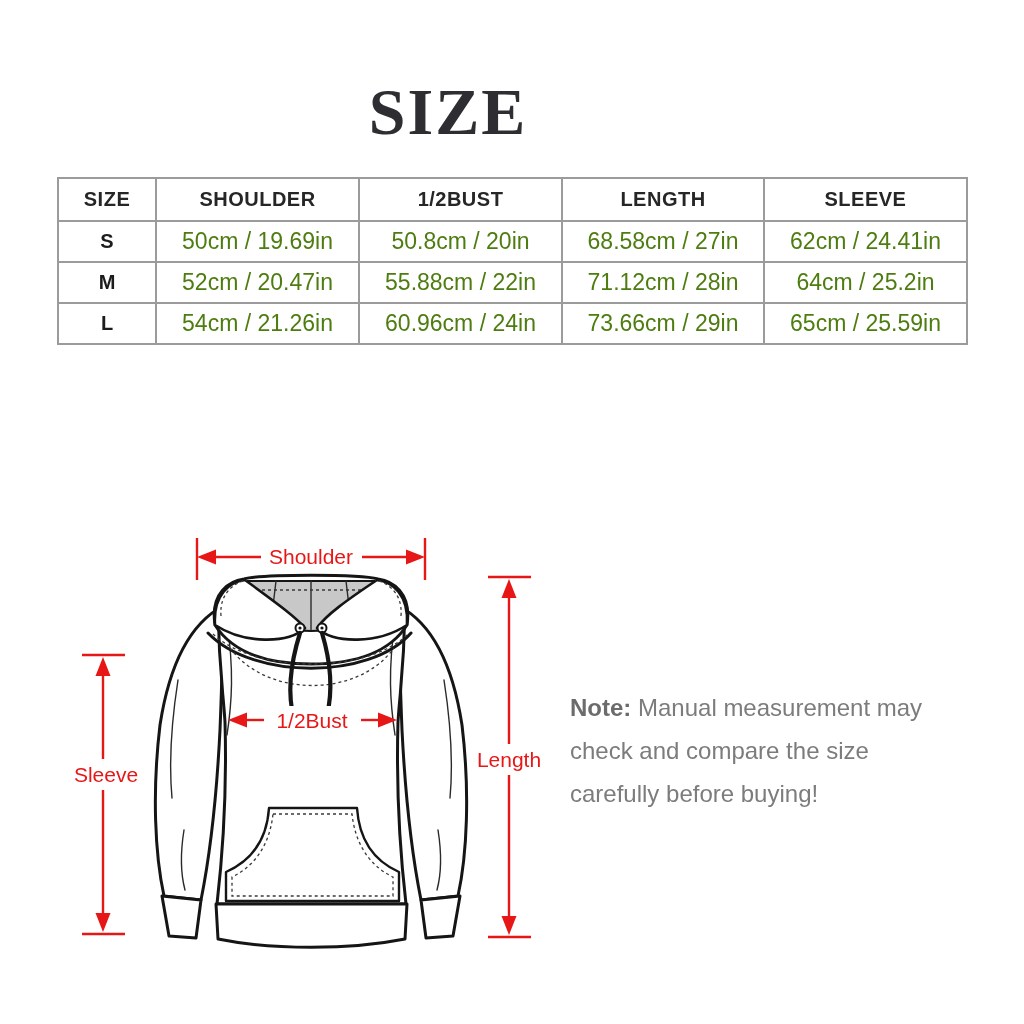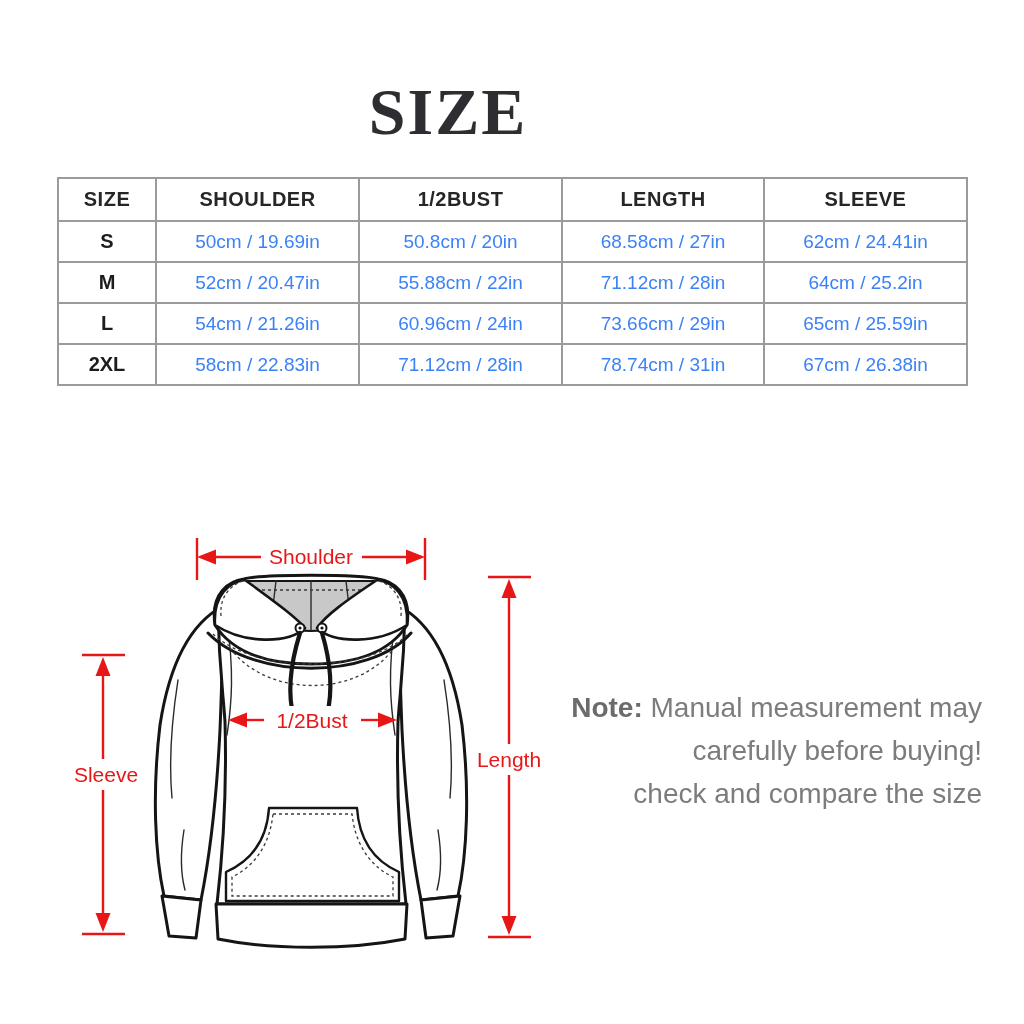--- a/index.html
+++ b/index.html
@@ -17,28 +17,28 @@
     position:absolute; left:57px; top:177px; width:909px;
     border-collapse:collapse; table-layout:fixed;
   }
   table.size-table td, table.size-table th {
     border:2px solid #9b9b9b; text-align:center; vertical-align:middle;
     background:#fff; padding:0;
   }
   table.size-table tr.hdr { height:43px; }
   table.size-table tr.datarow { height:41px; }
   table.size-table th { font-size:20px; font-weight:700; color:#262626; letter-spacing:0.5px; }
-  table.size-table td { font-size:19px; color:#3b82f6; }
+  table.size-table td { font-size:23px; color:#4d7c0f; }
   table.size-table td.sizecol { font-size:20px; font-weight:700; color:#1c1c1c; }
 
   .diagram { position:absolute; left:60px; top:530px; width:480px; height:480px; }
 
   .note-block {
     position:absolute; left:570px; top:686px; width:412px;
-    font-size:28px; line-height:43px; color:#7c7c7c;text-align:right;
+    font-size:24px; line-height:43px; color:#7c7c7c;
   }
   .note-block b { font-weight:700; color:#6b6b6b; }
 
   svg .outline { fill:#ffffff; stroke:#151515; stroke-width:3; stroke-linejoin:round; }
   svg .thick   { fill:none; stroke:#151515; stroke-width:3; stroke-linecap:round; }
   svg .thin    { fill:none; stroke:#2a2a2a; stroke-width:1.4; stroke-linecap:round; }
   svg .stitch  { fill:none; stroke:#3a3a3a; stroke-width:1.3; stroke-dasharray:3 3; }
   svg .lining  { fill:#c8c8c8; stroke:#151515; stroke-width:2; }
   svg .cord    { fill:none; stroke:#151515; stroke-width:4.2; stroke-linecap:round; }
   svg .redline { stroke-width:2.4; fill:none; }
@@ -80,27 +80,20 @@
       <td>55.88cm / 22in</td>
       <td>71.12cm / 28in</td>
       <td>64cm / 25.2in</td>
     </tr>
     <tr class="datarow">
       <td class="sizecol">L</td>
       <td>54cm / 21.26in</td>
       <td>60.96cm / 24in</td>
       <td>73.66cm / 29in</td>
       <td>65cm / 25.59in</td>
-    </tr>
-    <tr class="datarow">
-      <td class="sizecol">2XL</td>
-      <td>58cm / 22.83in</td>
-      <td>71.12cm / 28in</td>
-      <td>78.74cm / 31in</td>
-      <td>67cm / 26.38in</td>
     </tr>
   </tbody>
     </table>
 
   <div class="diagram">
     <svg viewBox="0 0 480 480" width="480" height="480">
 
       <g>
 
         <path class="outline" d="M 163,76 C 133,92 110,130 100,195 C 92,262 95,325 104,366 L 141,370 C 150,325 157,260 160,200 C 162,150 163,105 163,76 Z"></path>
@@ -184,17 +177,17 @@
 
       <text class="redlabel" fill="#e81717" x="251" y="34" text-anchor="middle">Shoulder</text>
       <text class="redlabel" fill="#e81717" x="46" y="252" text-anchor="middle">Sleeve</text>
       <text class="redlabel" fill="#e81717" x="449" y="237" text-anchor="middle">Length</text>
       <text class="redlabel" fill="#e81717" x="252" y="198" text-anchor="middle">1/2Bust</text>
     </svg>
   </div>
 
   <div class="note-block">
     <div><b>Note:</b><span> Manual measurement may</span></div>
+    <div>check and compare the size</div>
     <div>carefully before buying!</div>
-    <div>check and compare the size</div>
   </div>
 
 </div>
 
 </body></html>

